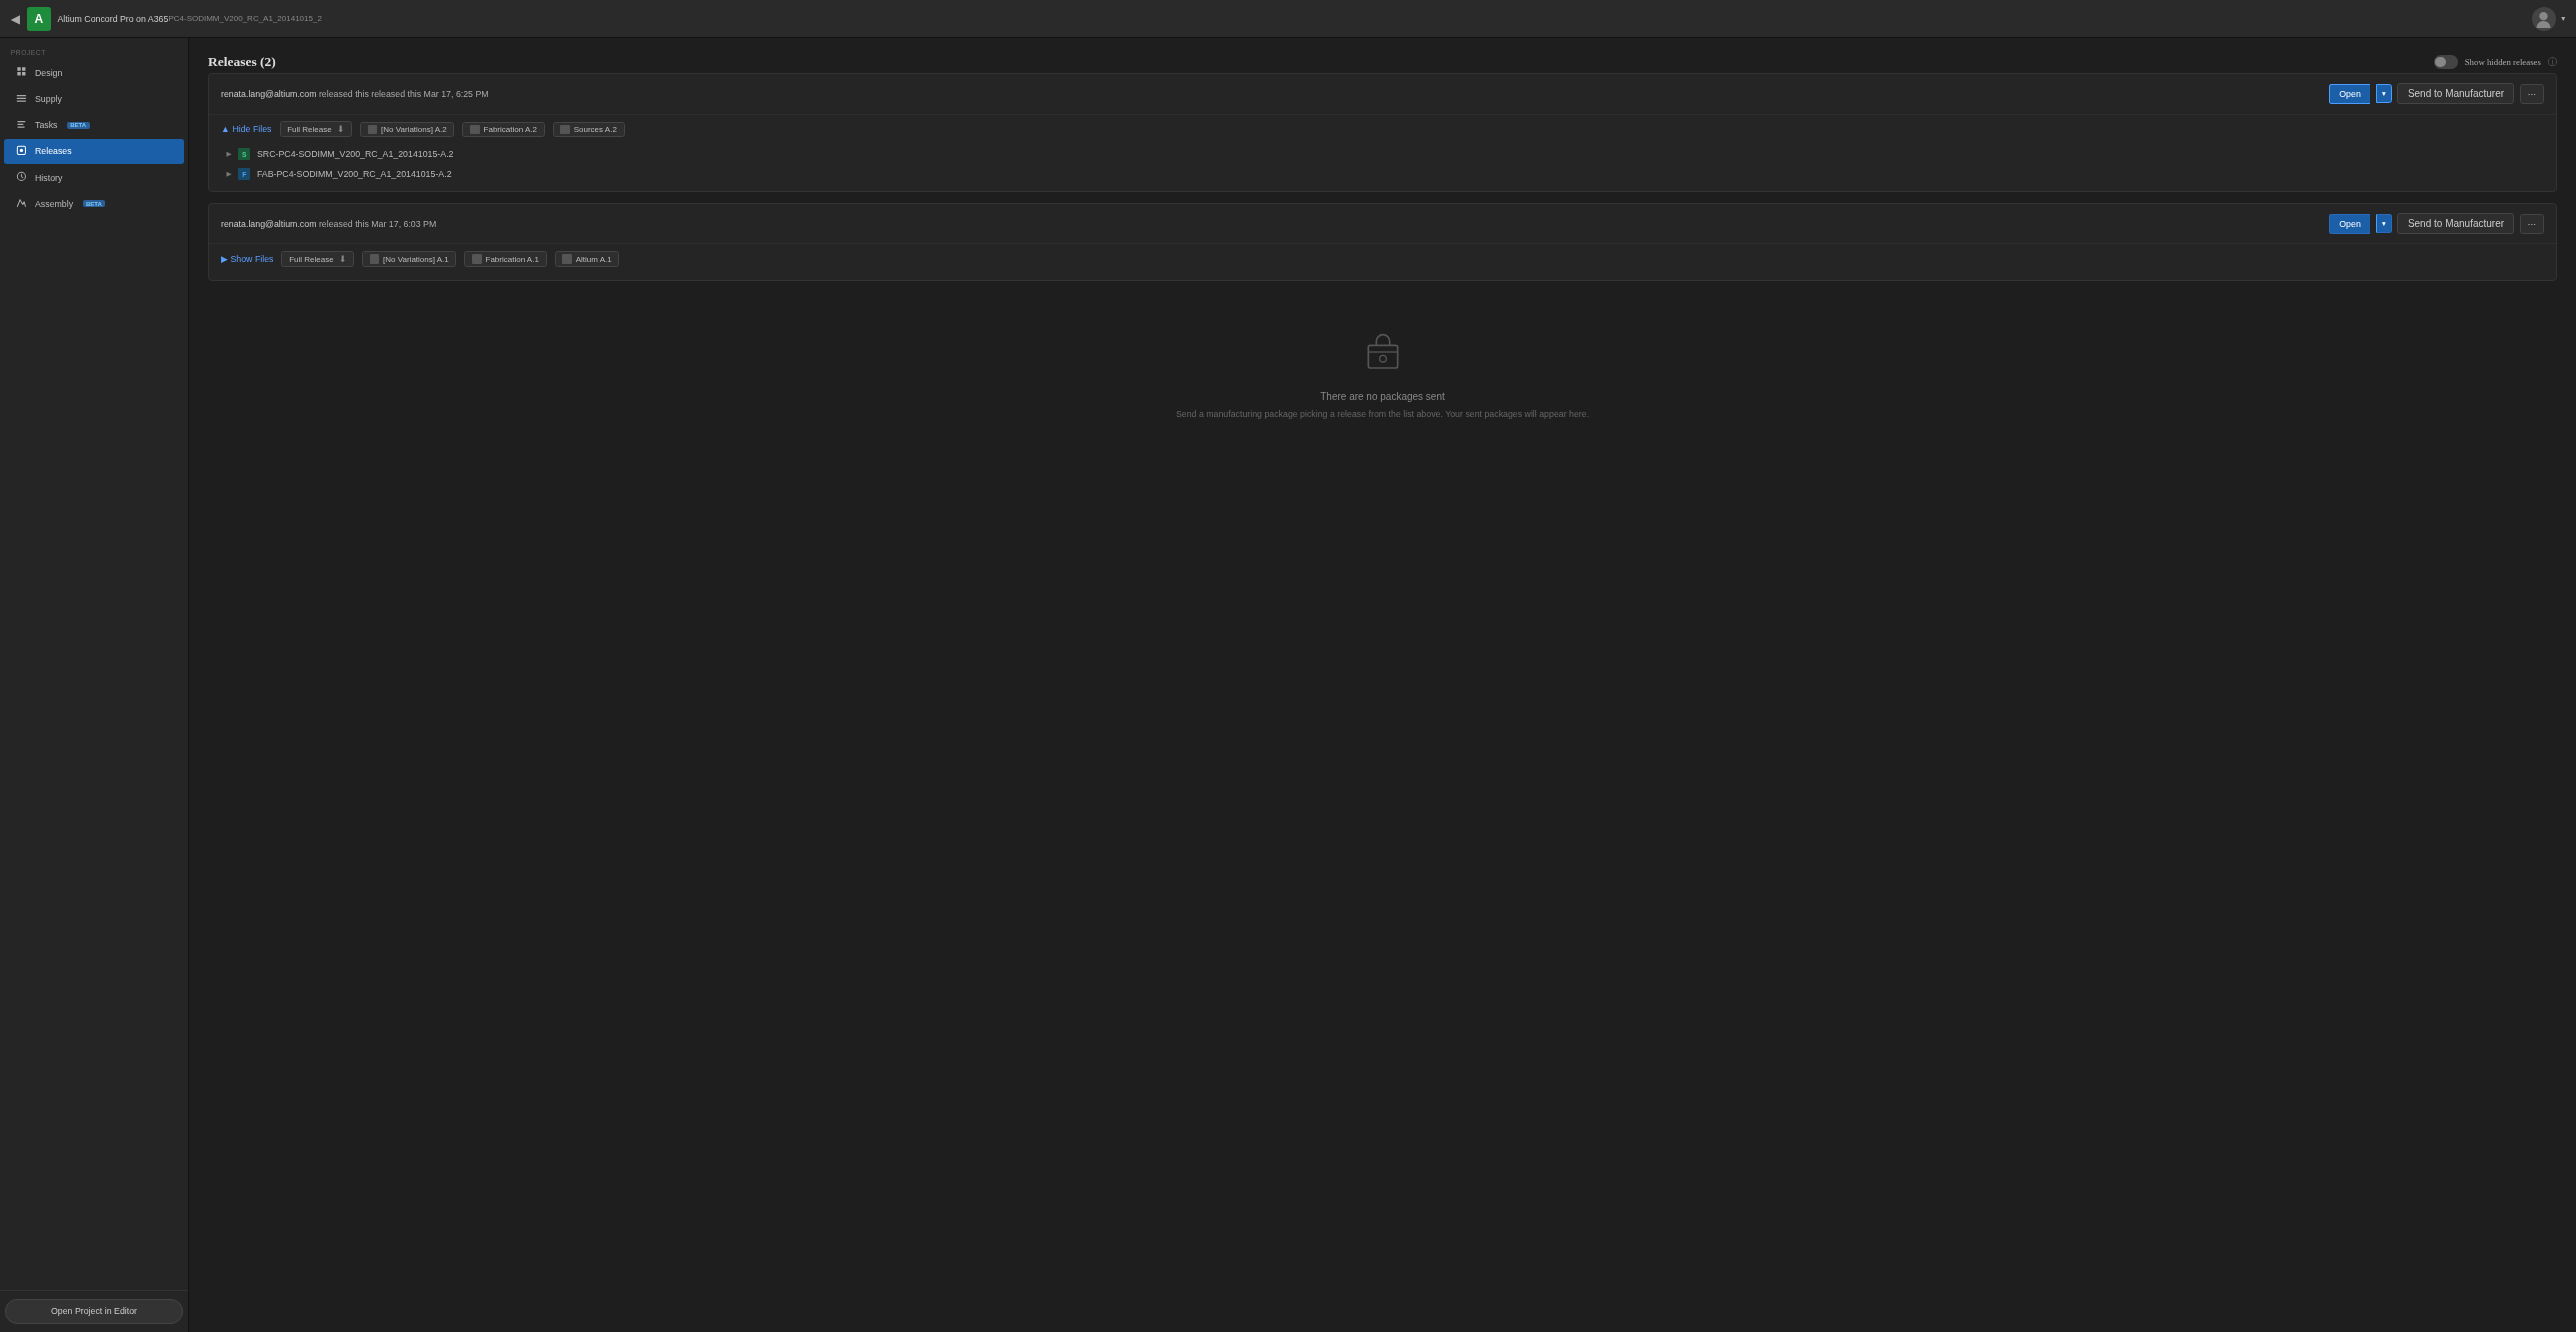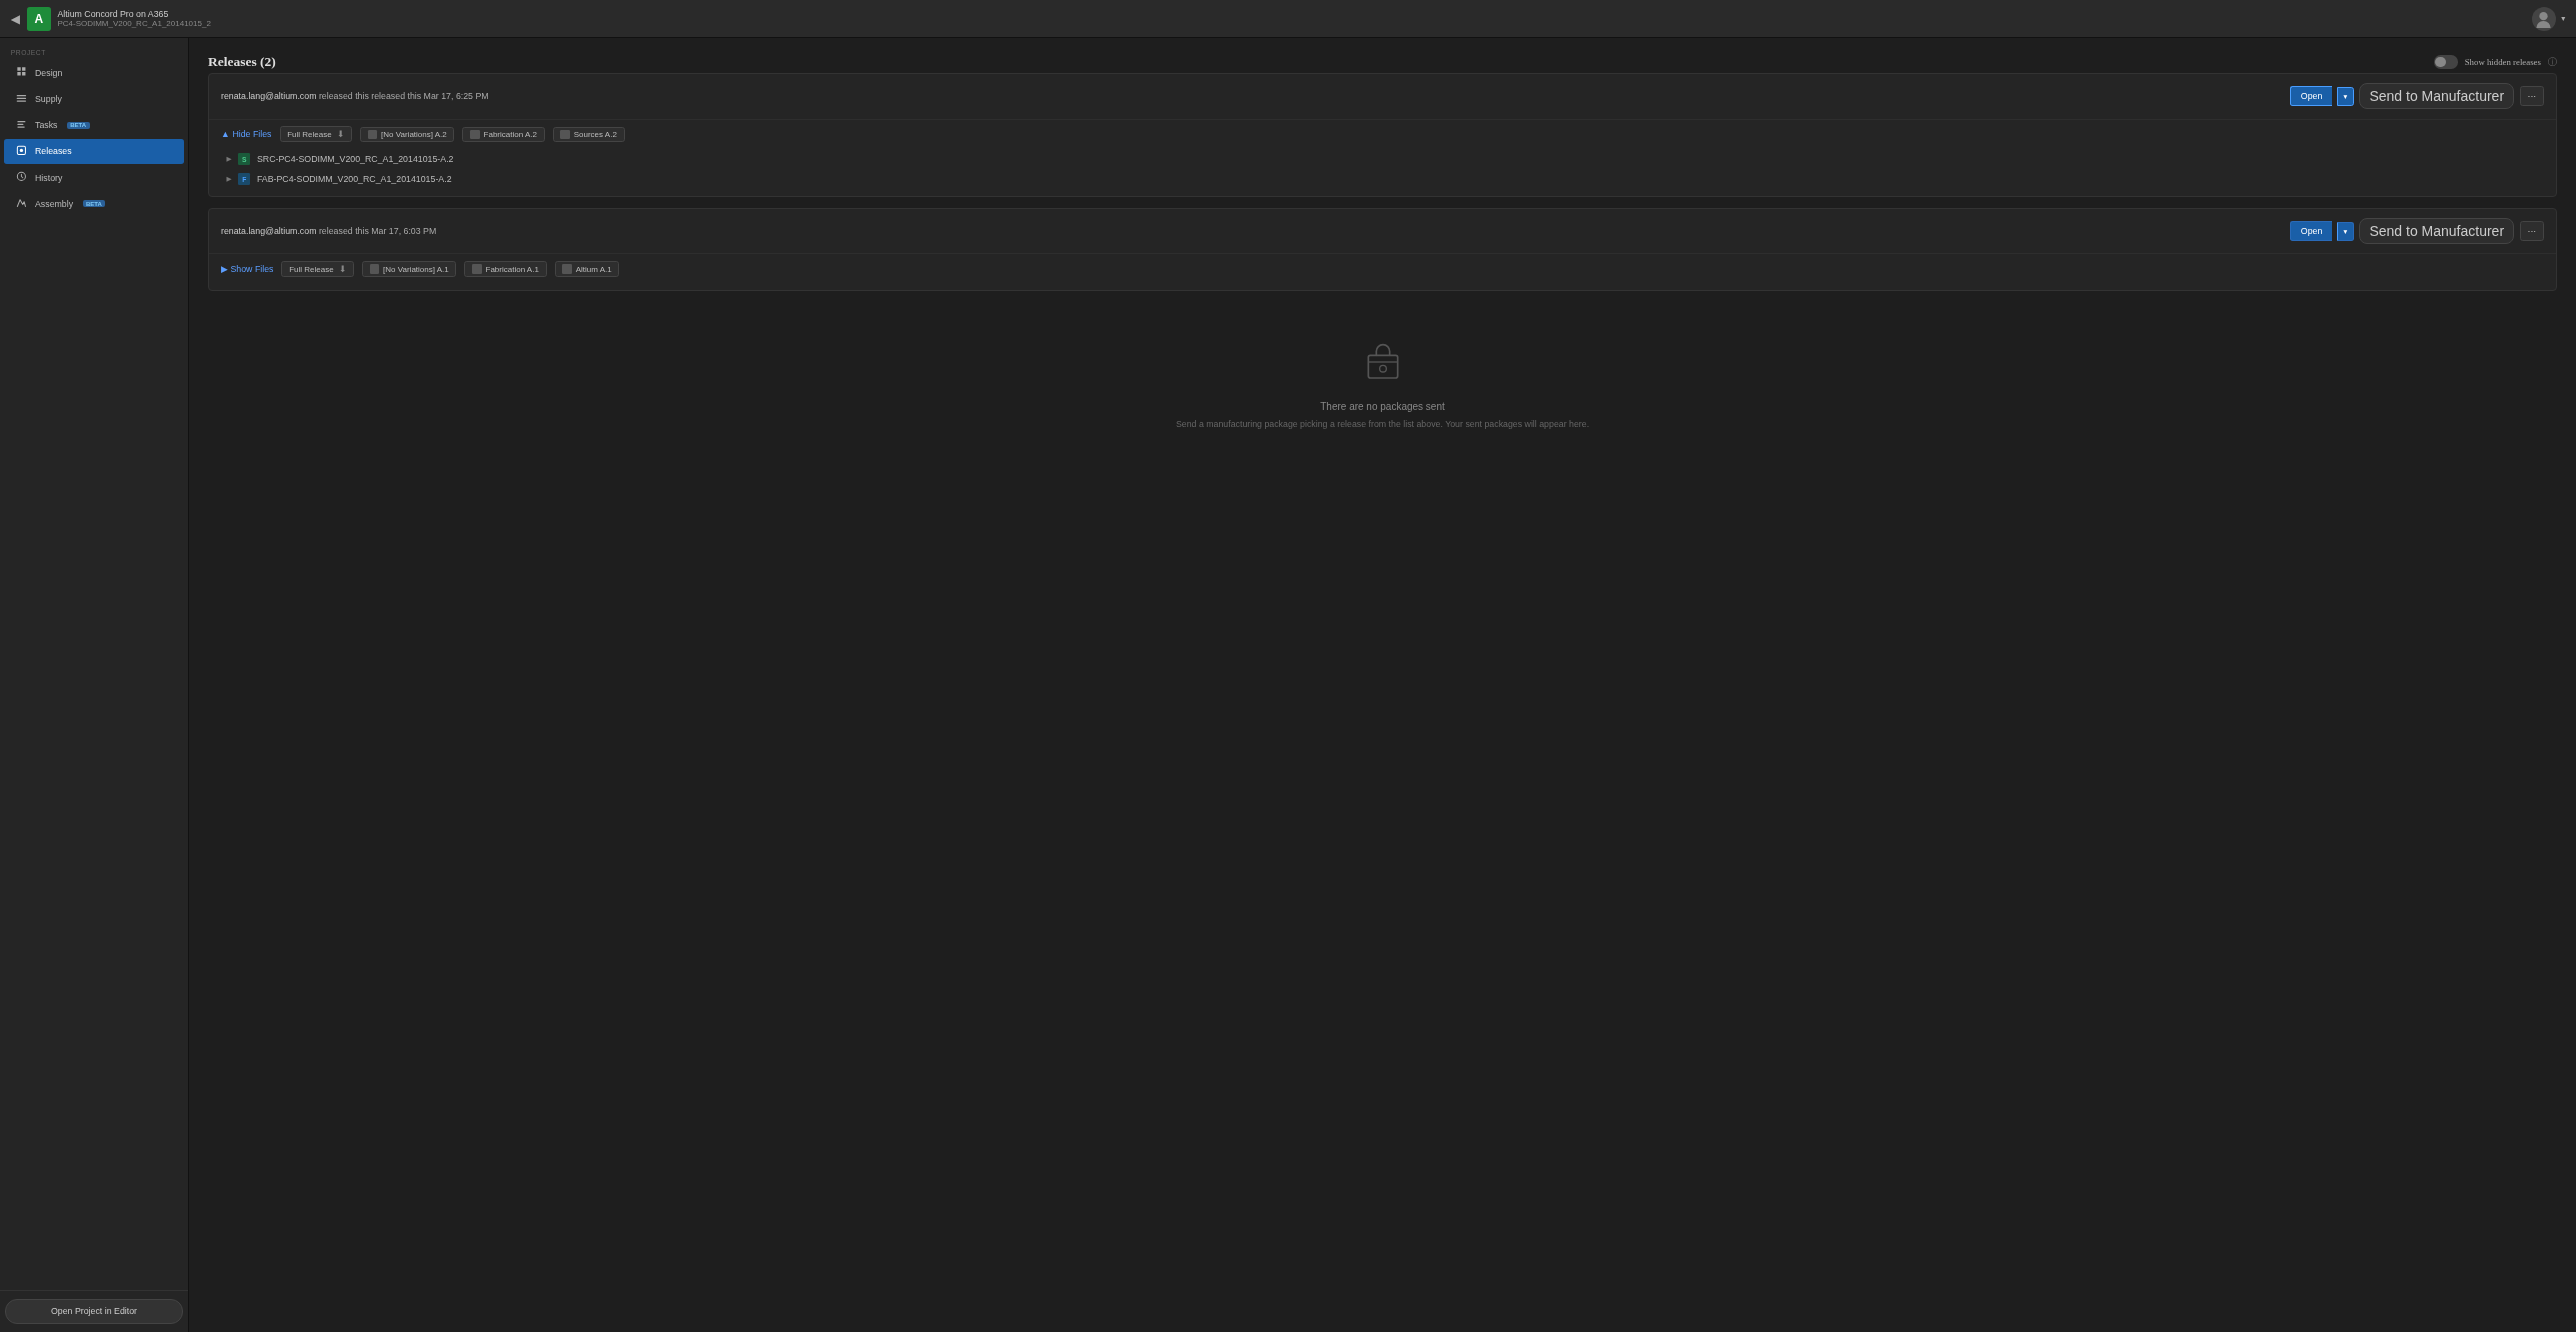--- a/index.html
+++ b/index.html
@@ -43,21 +43,21 @@
       height: 24px;
       background: #1e8c3a;
       border-radius: 2.7px;
       display: flex;
       align-items: center;
       justify-content: center;
       font-size: 12px;
       color: white;
       font-weight: bold;
     }
-    .app-title-block { display: flex; flex-direction: column; }
+    .app-title-block { display: flex; flex-direction: row; }
     .app-title { font-size: 8.8px; color: #ccc; }
     .app-subtitle { font-size: 8px; color: #888; }
     .top-bar-right { display: flex; align-items: center; gap: 5.4px; }
     .avatar {
       width: 24px;
       height: 24px;
       border-radius: 50%;
       background: #444;
       display: flex;
       align-items: center;
@@ -241,23 +241,23 @@
       cursor: pointer;
       font-size: 7.4px;
       border-left: 0.7px solid #4a9eff;
     }
 
     .btn-manufacturer {
       background: #2e2e2e;
       border: 0.7px solid #444;
       color: #ccc;
       padding: 4px 9.4px;
-      border-radius: 8px;
-      cursor: pointer;
-      font-size: 14px;
+      border-radius: 3px;
+      cursor: pointer;
+      font-size: 10px;
     }
     .btn-more {
       background: #2e2e2e;
       border: 0.7px solid #444;
       color: #ccc;
       padding: 4px 6.7px;
       border-radius: 2.7px;
       cursor: pointer;
       font-size: 8.8px;
     }

